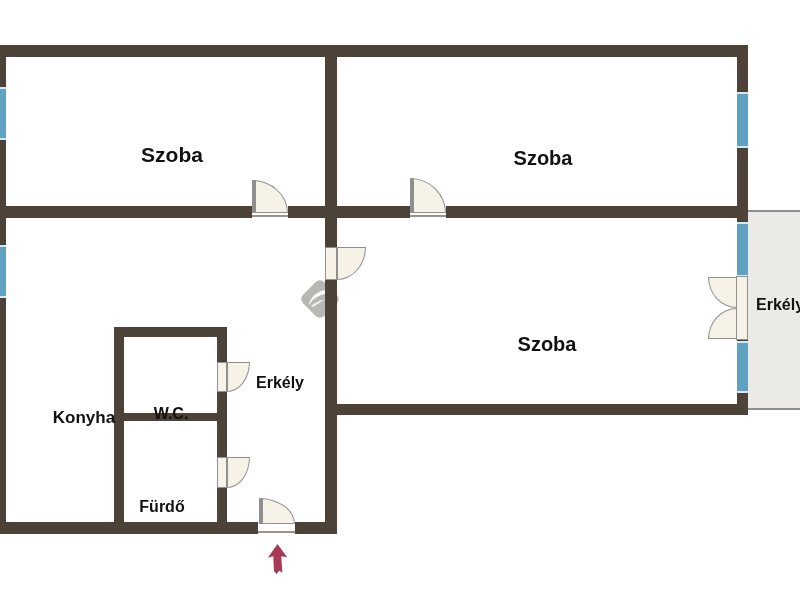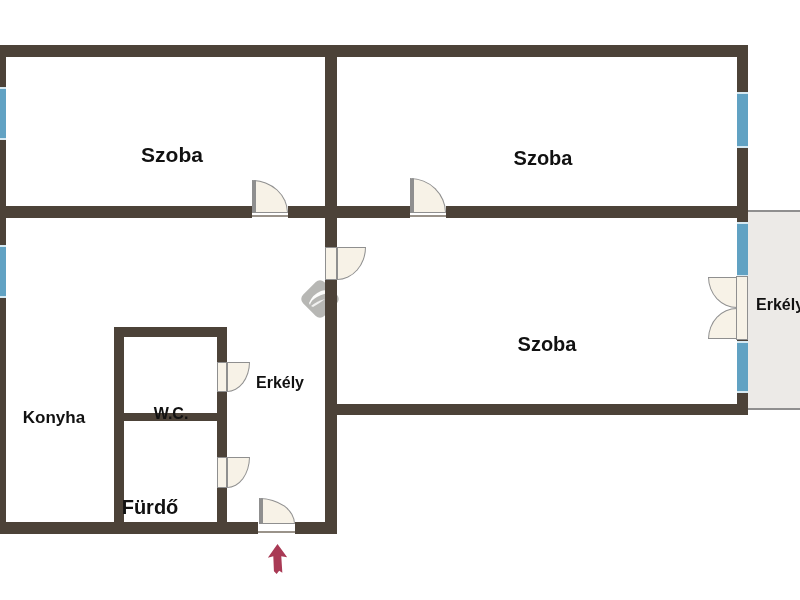--- a/index.html
+++ b/index.html
@@ -95,21 +95,21 @@
   <div class="threshold" style="left:258px;top:531px;width:37px;height:2px;"></div>
   <div class="door-fin hinge-left" style="left:259px;top:498px;width:36px;height:26px;border-radius:0 100% 0 0;"></div>
 
   <div class="door-leaf" style="left:736px;top:276px;width:12px;height:64px;"></div>
   <div class="door-fin" style="left:708px;top:277px;width:29px;height:31px;border-radius:0 0 0 100%;"></div>
   <div class="door-fin" style="left:708px;top:308px;width:29px;height:31px;border-radius:100% 0 0 0;"></div>
 
   <div class="room-label" style="left:172px;top:113px;font-size:21px;">Szoba</div>
   <div class="room-label" style="left:543px;top:116px;font-size:20px;">Szoba</div>
   <div class="room-label" style="left:547px;top:302px;font-size:20px;">Szoba</div>
-  <div class="room-label" style="left:54px;top:376px;font-size:17px;">Konyha</div>
+  <div class="room-label" style="left:84px;top:376px;font-size:17px;">Konyha</div>
   <div class="room-label" style="left:171px;top:372px;font-size:16px;">W.C.</div>
-  <div class="room-label" style="left:150px;top:465px;font-size:20px;">Fürdő</div>
+  <div class="room-label" style="left:162px;top:465px;font-size:16px;">Fürdő</div>
   <div class="room-label" style="left:280px;top:341px;font-size:16px;">Erkély</div>
   <div class="erkely-label" style="left:756px;top:305px;width:44px;font-size:16px;">Erkély</div>
 
   <div class="arrow" style="left:267px;top:544px;width:21px;height:30px;"></div>
 
 </div>
 
 </body></html>

